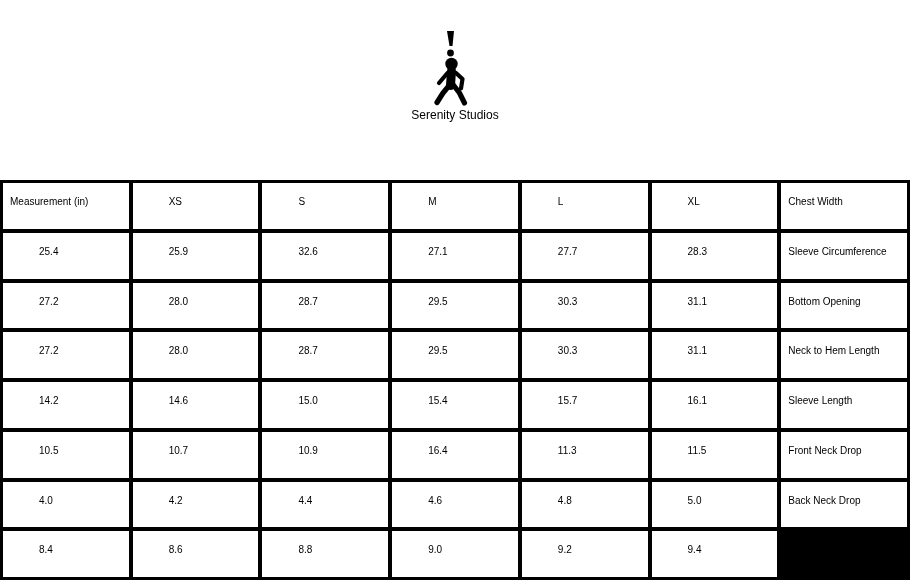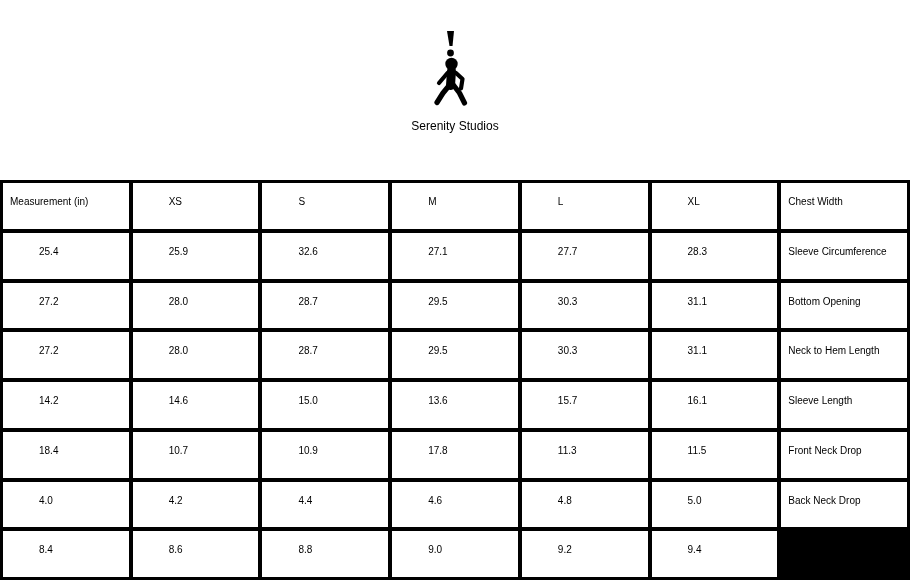--- a/index.html
+++ b/index.html
@@ -15,21 +15,21 @@
   
   .logo {
     position: absolute;
     top: 30px; left: 0;
     width: 100%;
     text-align: center;
   }
   .logo svg { display: block; margin: 0 auto; }
   .brand-name {
     font-size: 12px;
-    margin-top: 11px;
+    margin-top: 0;
     letter-spacing: 0;
   }
 
   
   .size-table {
     position: absolute;
     top: 180px; left: 0;
     width: 910px; height: 400px;
     box-sizing: border-box;
     background: #000000;           
@@ -105,29 +105,29 @@
   <div class="cell">28.0</div>
   <div class="cell">28.7</div>
   <div class="cell">29.5</div>
   <div class="cell">30.3</div>
   <div class="cell">31.1</div>
 
   <div class="cell first-col">Neck to Hem Length</div>
   <div class="cell">14.2</div>
   <div class="cell">14.6</div>
   <div class="cell">15.0</div>
-  <div class="cell">13.6</div>
+  <div class="cell">15.4</div>
   <div class="cell">15.7</div>
   <div class="cell">16.1</div>
 
   <div class="cell first-col">Sleeve Length</div>
-  <div class="cell">18.4</div>
+  <div class="cell">10.5</div>
   <div class="cell">10.7</div>
   <div class="cell">10.9</div>
-  <div class="cell">17.8</div>
+  <div class="cell">16.4</div>
   <div class="cell">11.3</div>
   <div class="cell">11.5</div>
 
   <div class="cell first-col">Front Neck Drop</div>
   <div class="cell">4.0</div>
   <div class="cell">4.2</div>
   <div class="cell">4.4</div>
   <div class="cell">4.6</div>
   <div class="cell">4.8</div>
   <div class="cell">5.0</div>

